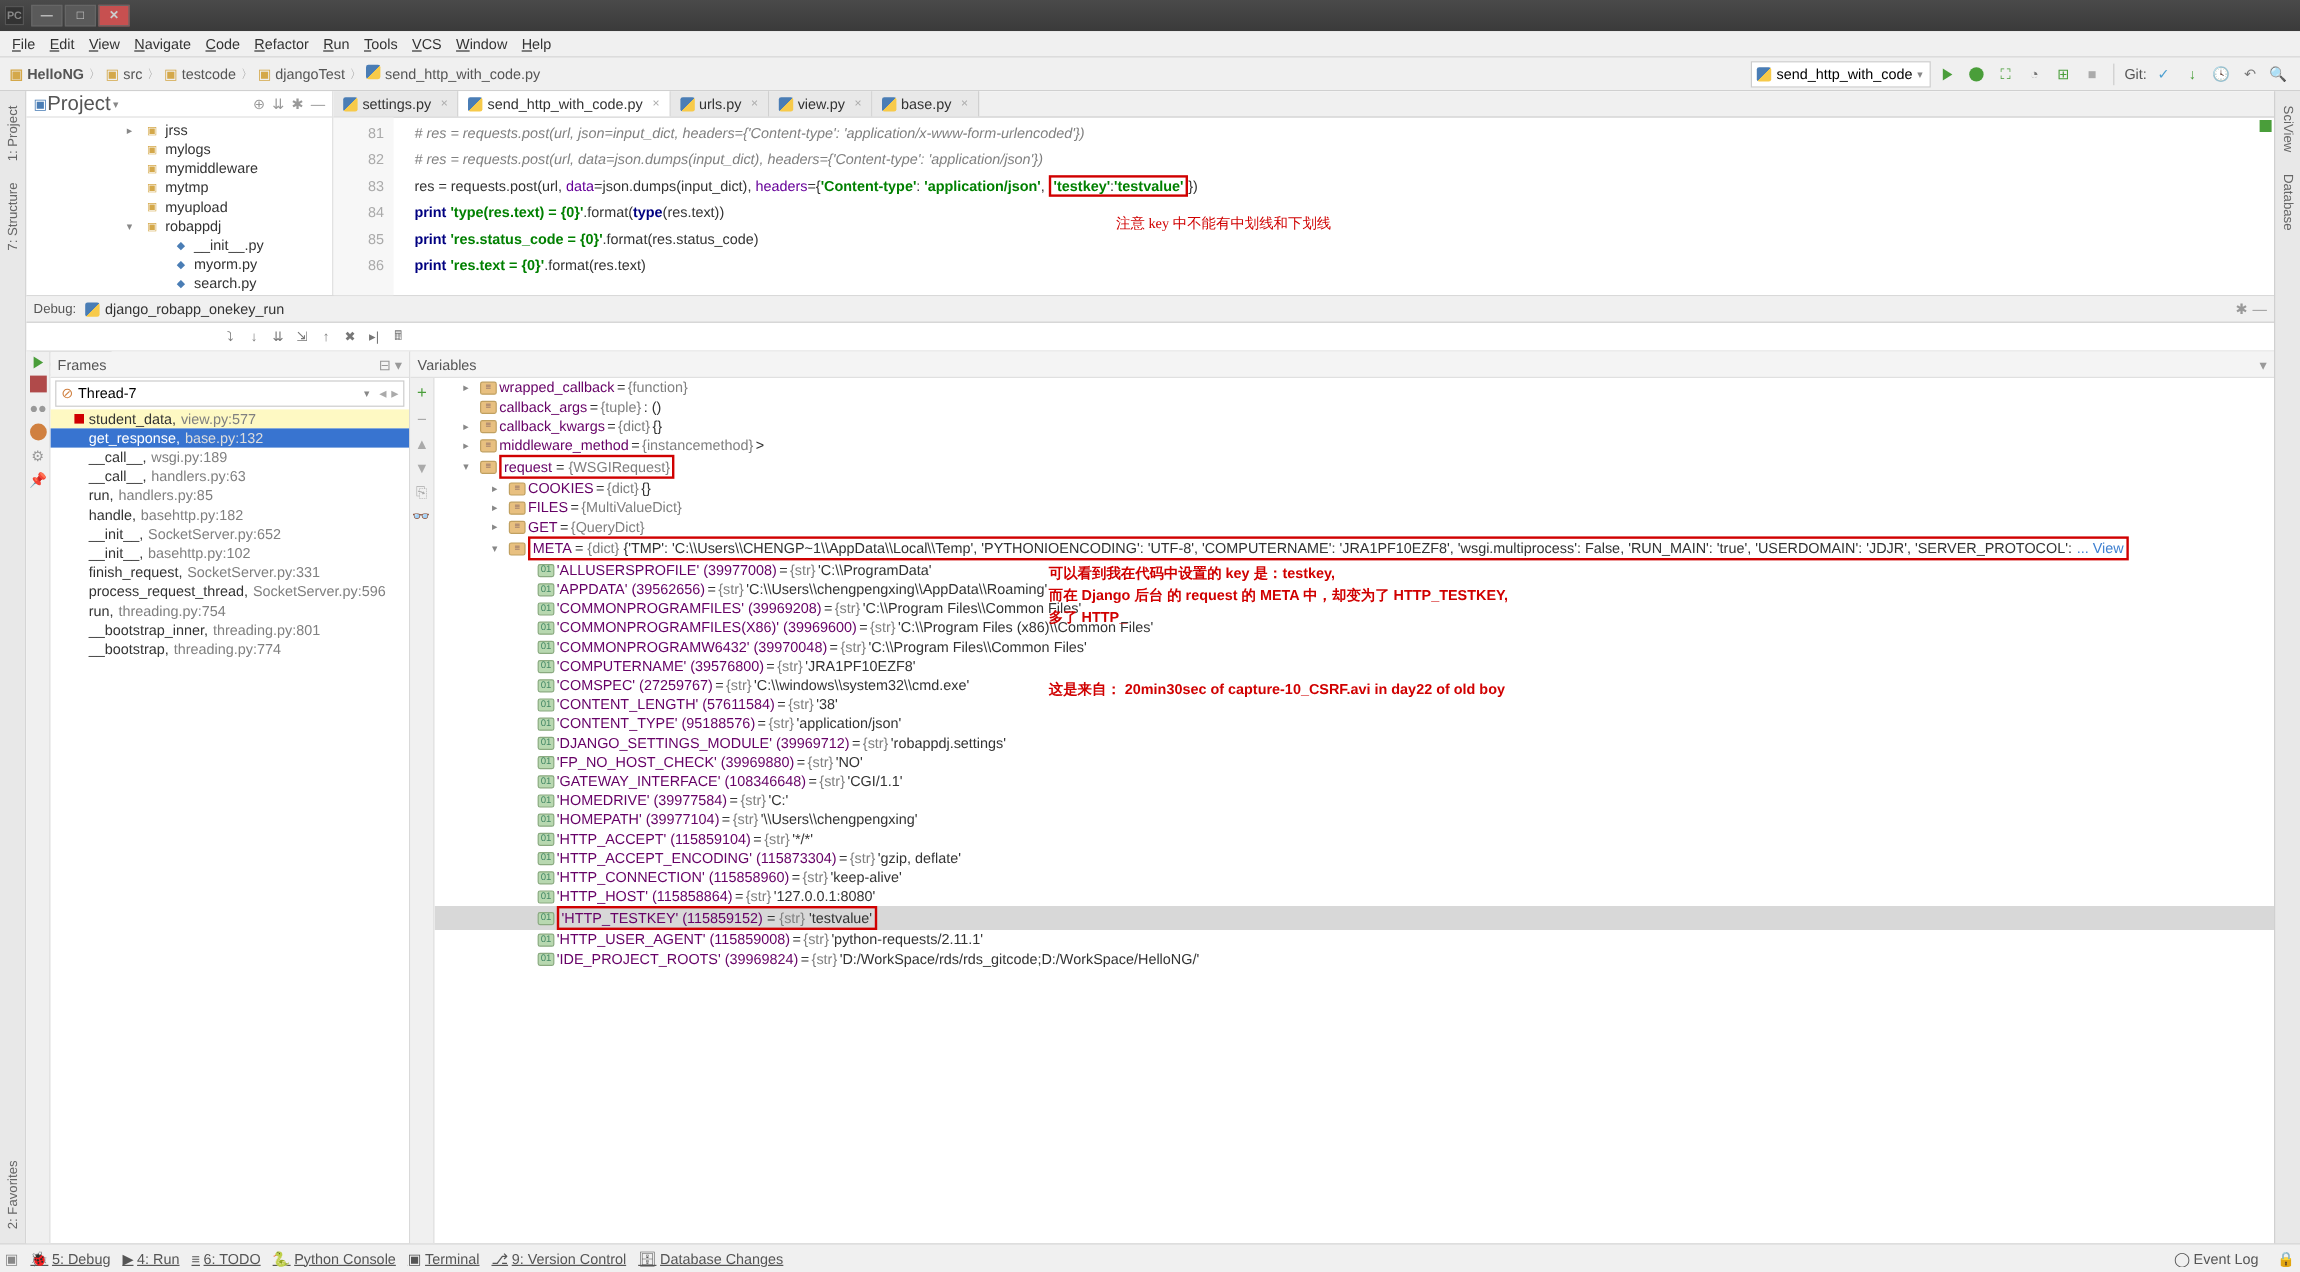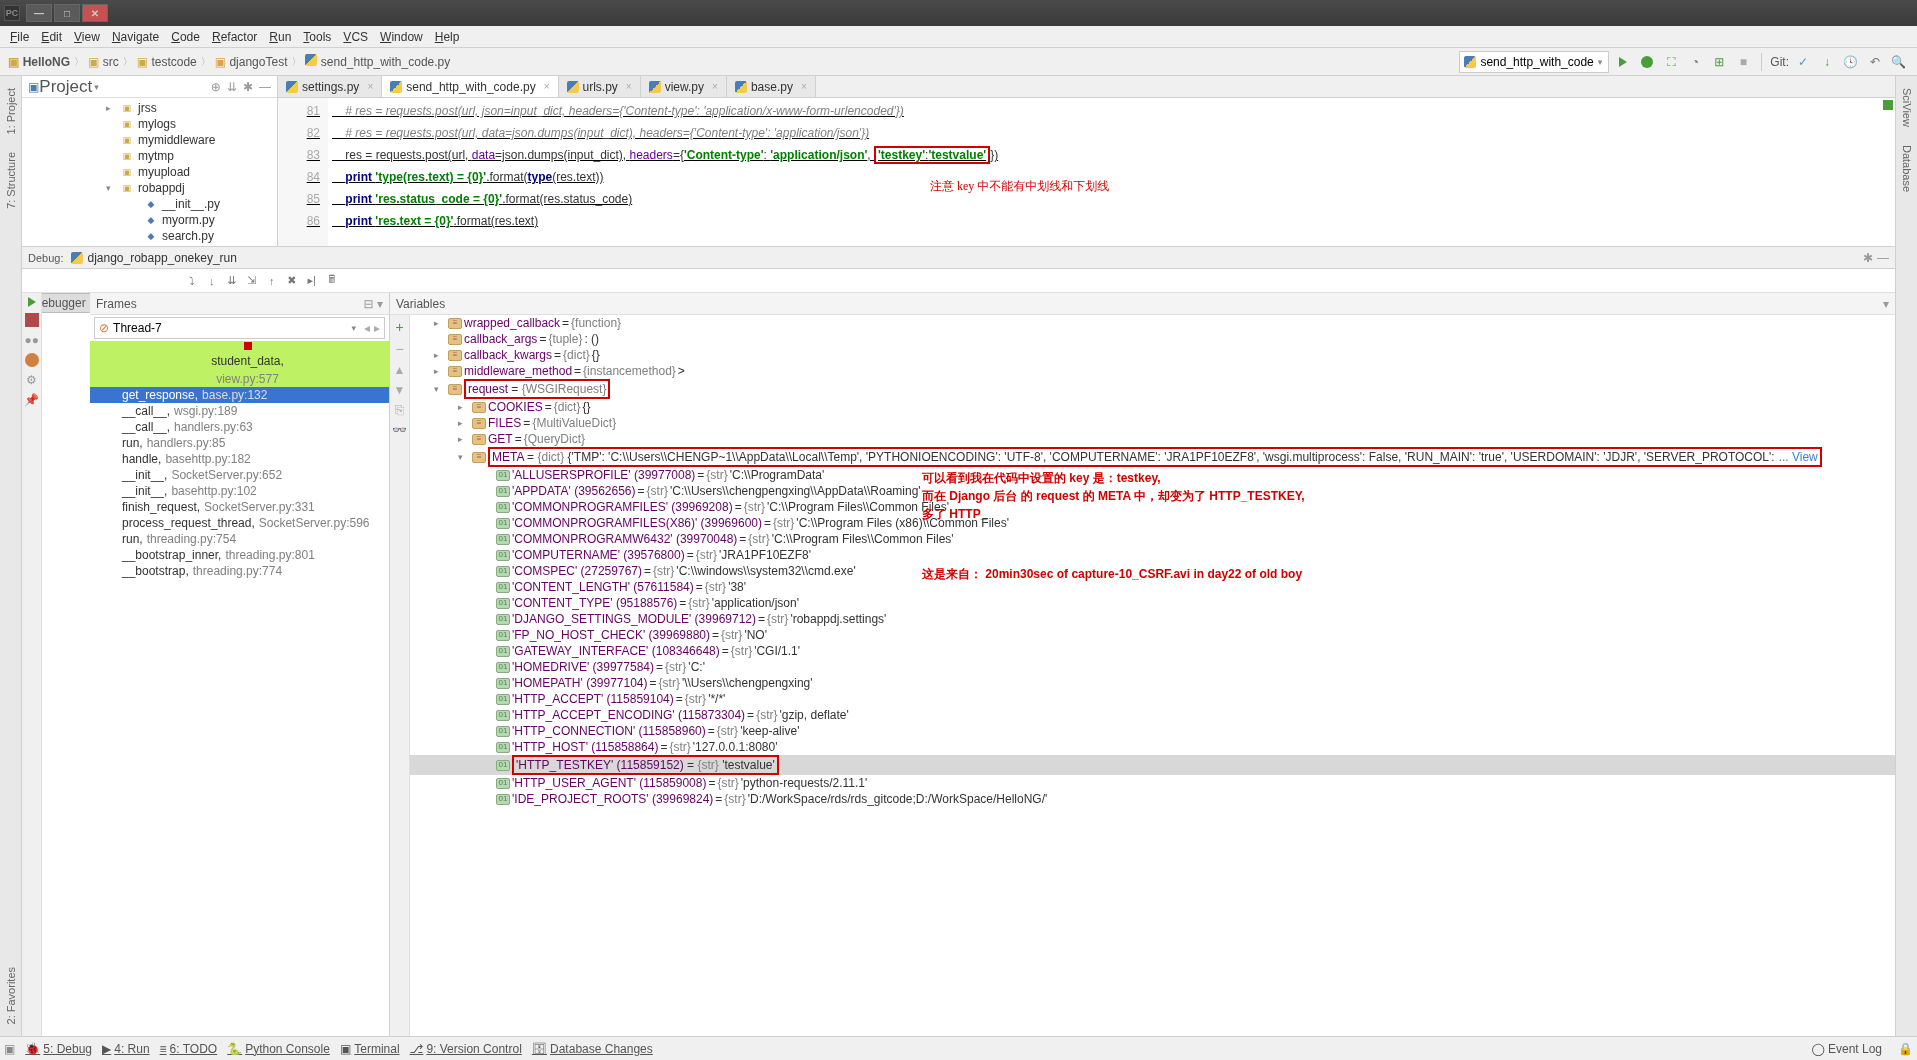--- a/index.html
+++ b/index.html
@@ -40,21 +40,21 @@
 .project .tree .node.d2 { padding-left:108px; }
 .project .tree .arrow { width:10px; display:inline-block; color:#888; font-size:9px;}
 .project .tree .fico { width:14px;height:14px;display:inline-flex;align-items:center;justify-content:center;font-size:9px;}
 .project .tree .fico.dir { color:#d4a84a; }
 .project .tree .fico.py { color:#4a7db5; }
 .editor { flex:1; background:#fff; display:flex; flex-direction:column; }
 .tabs { height:22px; background:#f0f0f0; display:flex; border-bottom:1px solid #d0d0d0;}
 .tabs .tab { padding:2px 8px; display:flex; align-items:center; gap:4px; border-right:1px solid #d0d0d0; color:#333; background:#e8e8e8;}
 .tabs .tab.active { background:#fff; }
 .tabs .tab .x { color:#aaa; font-size:10px; margin-left:4px;}
-.code { flex:1; display:flex; font-family:Consolas,monospace; padding-top:0; position:relative;text-decoration:underline;}
+.code { flex:1; display:flex; font-family:Consolas,monospace; padding-top:0; position:relative;}
 .code .gutter { width:50px; background:#f7f7f7; text-align:right; padding:2px 8px 2px 2px; color:#aaa; font-size:12px; line-height:22px; }
 .code .lines { flex:1; padding:2px 4px; font-size:12px; line-height:22px; color:#333;}
 .code .lines .ln { white-space:pre; }
 .code .c { color:#808080; font-style:italic;}
 .code .kw { color:#000080; font-weight:bold;}
 .code .str { color:#008000; font-weight:bold;}
 .code .p { color:#660099;}
 .code .redbox { border:2px solid #d00000; padding:0 2px;}
 .code .redtext { color:#d00000; font-family:SimSun,serif;}
 .debug { flex:1; background:#fff; border-top:1px solid #d0d0d0; display:flex; flex-direction:column;}
@@ -62,27 +62,27 @@
 .debug .dhdr .dlbl { color:#555; font-size:11px;}
 .debug .dhdr .dfile { color:#333; display:flex;align-items:center;gap:4px;}
 .debug .dhdr .tools { margin-left:auto; color:#999; display:flex;gap:4px;}
 .debug .dtabs { height:24px; display:flex; align-items:center; padding:0 4px; gap:2px; border-bottom:1px solid #e0e0e0;}
 .debug .dtabs .dt { padding:2px 6px; color:#555;margin-top:45px; }
 .debug .dtabs .dt.active { background:#ddd; border:1px solid #bbb;}
 .debug .dtabs .dbtn { width:18px;height:18px;display:inline-flex;align-items:center;justify-content:center;color:#777;font-size:11px;}
 .debug .body { flex:1; display:flex; }
 .debug .sidebar { width:20px; background:#f0f0f0; border-right:1px solid #e0e0e0; display:flex; flex-direction:column; align-items:center; gap:6px; padding-top:4px;}
 .debug .sidebar .sb { width:14px;height:14px; display:inline-block;}
-.frames { width:300px; border-right:1px solid #d0d0d0; display:flex; flex-direction:column;margin-left:48px;}
+.frames { width:300px; border-right:1px solid #d0d0d0; display:flex; flex-direction:column;}
 .frames .fhdr { height:22px; background:#f4f4f4; border-bottom:1px solid #e0e0e0; padding:0 6px; display:flex; align-items:center; color:#555;}
 .frames .fhdr .r { margin-left:auto; color:#999;}
 .frames .thread { height:22px; border:1px solid #ccc; margin:2px 4px; display:flex; align-items:center; padding:0 4px; gap:4px;}
 .frames .flist { flex:1; overflow:auto;}
 .frames .frow { padding:1px 4px 1px 20px; display:flex; align-items:center; gap:4px; color:#333;}
-.frames .frow.stop { background:#bef264;flex-direction:column;}
+.frames .frow.stop { background:#fef9c3;}
 .frames .frow.stop .sq { width:8px;height:8px;background:#d00000;display:inline-block;}
 .frames .frow.sel { background:#3874d0; color:#fff;}
 .frames .frow .fn { color:#808080;}
 .frames .frow.sel .fn { color:#ddd;}
 .vars { flex:1; display:flex; flex-direction:column; position:relative;}
 .vars .vhdr { height:22px; background:#f4f4f4; border-bottom:1px solid #e0e0e0; padding:0 6px; display:flex; align-items:center; color:#555;}
 .vars .vsidebar { position:absolute; left:0; top:22px; bottom:0; width:20px; background:#f0f0f0; border-right:1px solid #e0e0e0;display:flex;flex-direction:column;align-items:center;gap:6px;padding-top:4px;}
 .vars .vlist { flex:1; overflow:auto; margin-left:20px; font-family:Consolas,monospace; font-size:12px; line-height:16px;}
 .vars .vrow { padding:0 4px 0 24px; display:flex; align-items:center; gap:2px; white-space:nowrap;}
 .vars .vrow .arrow { width:12px; color:#888;font-size:9px;}

